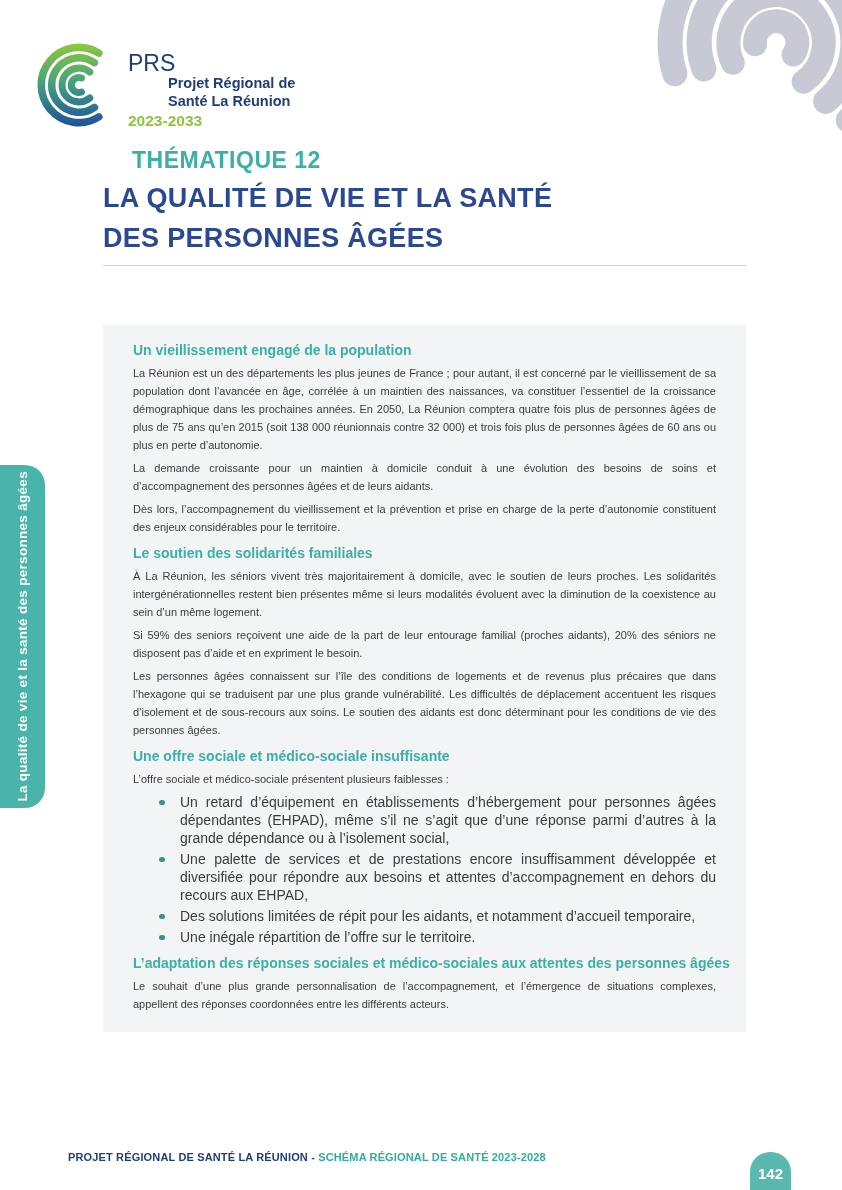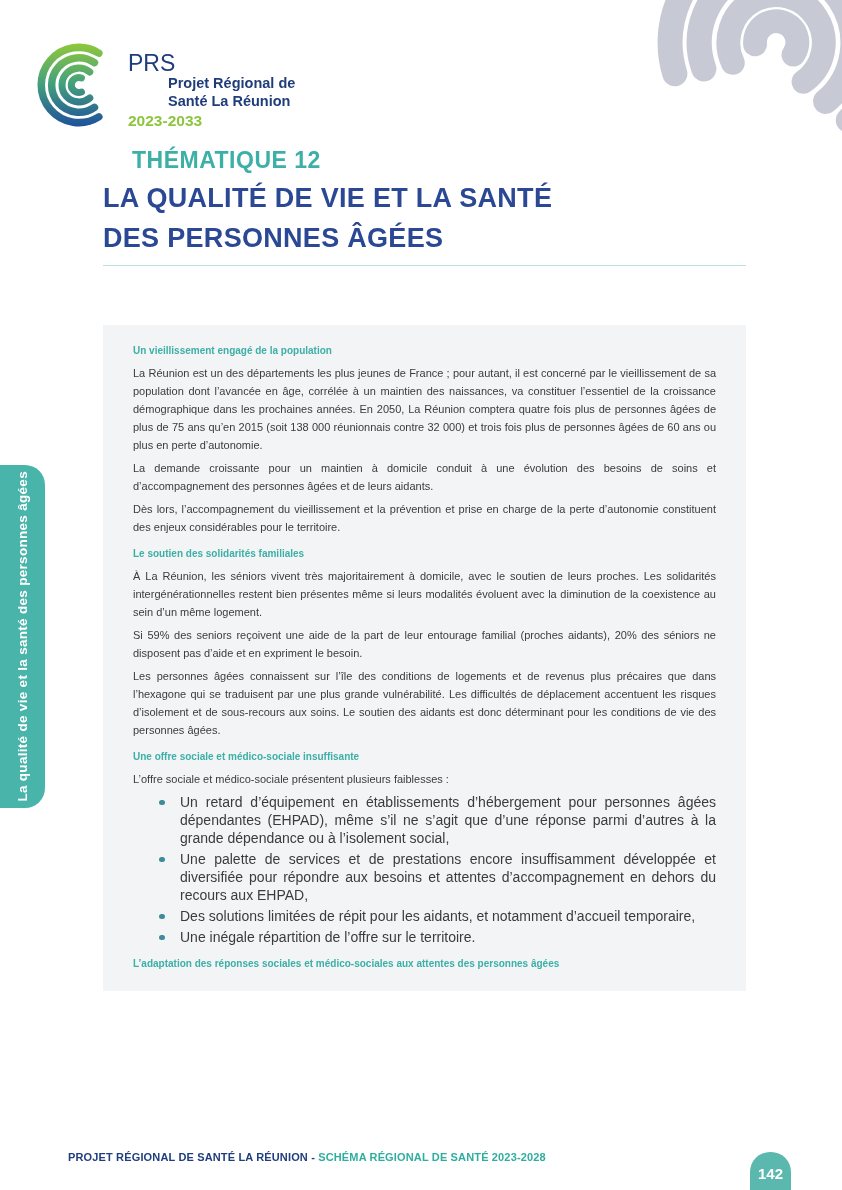--- a/index.html
+++ b/index.html
@@ -42,21 +42,21 @@
     font-size: 15px; font-weight: bold; margin-top: 43px;
   }
 
   
   .content {
     position: absolute; left: 103px; top: 325px; width: 643px;
     background: var(--box-bg);
     padding: 8px 30px 14px 30px;
   }
   .sec-h {
-    font-size: 10px; font-weight: bold; color: var(--teal);
+    font-size: 14px; font-weight: bold; color: var(--teal);
     margin: 9px 0 5px 0; white-space: nowrap; line-height: 17px;
   }
   .content p {
     font-size: 11px; line-height: 18px; color: var(--body-text);
     text-align: justify; margin: 0 0 5px 0;
   }
   .content ul { list-style: none; margin: 1px 0 5px 0; padding-left: 47px; }
   .content li {
     position: relative; font-size: 14px; line-height: 18px; color: var(--body-text);
     text-align: justify; margin-bottom: 3px;
@@ -159,20 +159,21 @@
     <div class="sec-h">Une offre sociale et médico-sociale insuffisante</div>
     <p>L’offre sociale et médico-sociale présentent plusieurs faiblesses :</p>
     <ul>
       <li><span class="dot"></span><span>Un retard d’équipement en établissements d’hébergement pour personnes âgées dépendantes (EHPAD), même s’il ne s’agit que d’une réponse parmi d’autres à la grande dépendance ou à l’isolement social,</span></li>
       <li><span class="dot"></span><span>Une palette de services et de prestations encore insuffisamment développée et diversifiée pour répondre aux besoins et attentes d’accompagnement en dehors du recours aux EHPAD,</span></li>
       <li><span class="dot"></span><span>Des solutions limitées de répit pour les aidants, et notamment d’accueil temporaire,</span></li>
       <li><span class="dot"></span><span>Une inégale répartition de l’offre sur le territoire.</span></li>
     </ul>
 
     <div class="sec-h">L’adaptation des réponses sociales et médico-sociales aux attentes des personnes âgées</div>
+    <p>Le souhait d’une plus grande personnalisation de l’accompagnement, et l’émergence de situations complexes, appellent des réponses coordonnées entre les différents acteurs.</p>
 
   </div>
 
   <div class="side-tab">
     <span class="tab-label">La qualité de vie et la santé des personnes âgées</span>
   </div>
 
   <div class="footer">
     <span class="f-navy">PROJET RÉGIONAL DE SANTÉ LA RÉUNION - </span><span class="f-teal">SCHÉMA RÉGIONAL DE SANTÉ 2023-2028</span>
   </div>

